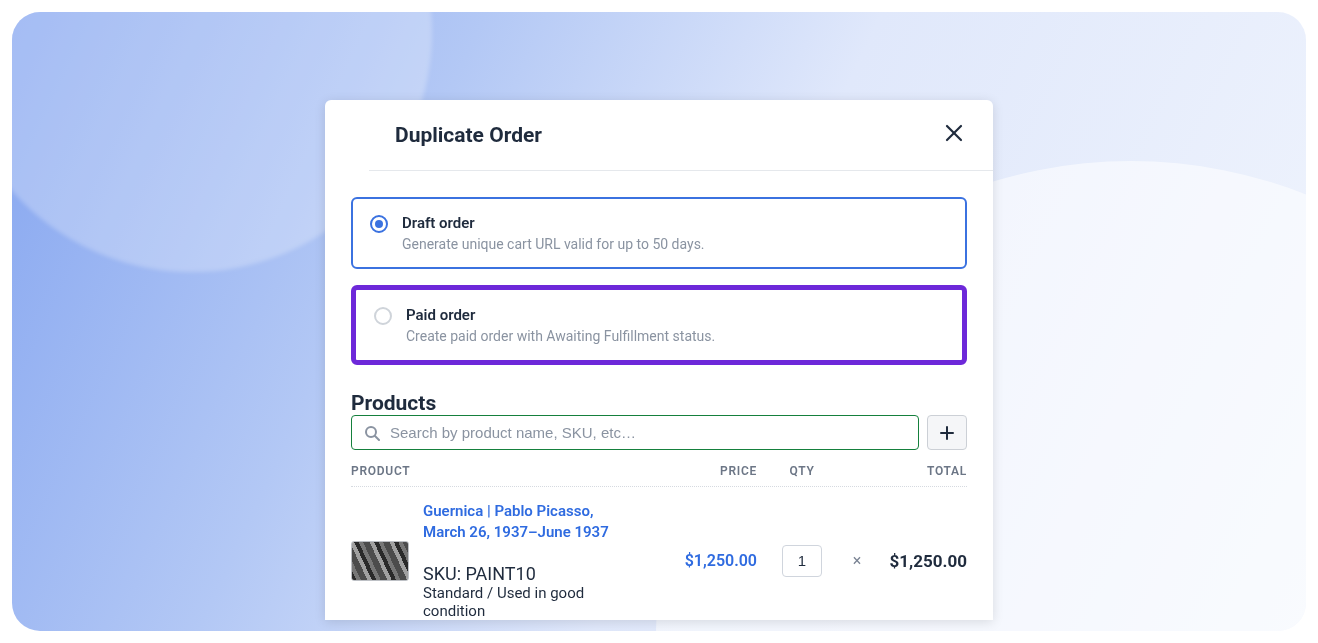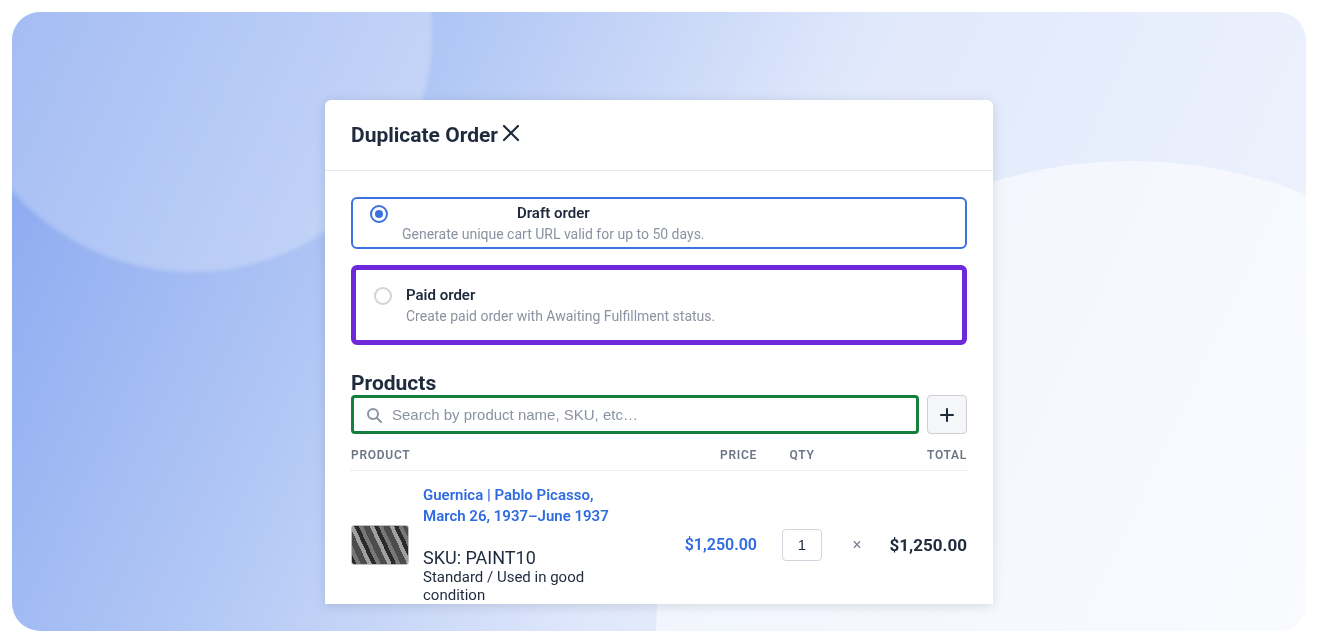--- a/index.html
+++ b/index.html
@@ -44,23 +44,25 @@
       top: 88px;
       left: 50%;
       transform: translateX(-50%);
       width: 668px;
       background: #fff;
       border-radius: 6px 6px 0 0;
       box-shadow: 0 2px 12px rgba(0,0,0,0.12);
     }
     .modal-header {
       display: flex;
+      justify-content: space-between;
       align-items: center;
       padding: 20px 26px;
       border-bottom: 1px solid #e5e8ec;
+      margin-left: 44px;
     }
     .modal-title {
       font-size: 21px;
       font-weight: 700;
       color: #1f2b3d;
     }
     .close-btn {
       font-size: 22px;
       line-height: 1;
       color: #1f2b3d;
@@ -76,22 +78,21 @@
       border: 5px solid #6d28d9;
       border-radius: 6px;
       padding: 16px 18px;
       display: flex;
       gap: 14px;
       margin-bottom: 16px;
       cursor: pointer;
     }
     .option-card.selected {
       border: 2px solid #3b72e0;
-      padding: 5px 17px;
-      text-align: center;
+      padding: 15px 17px;
     }
     .radio {
       flex-shrink: 0;
       width: 18px;
       height: 18px;
       border-radius: 50%;
       border: 2px solid #cfd4da;
       margin-top: 1px;
       position: relative;
     }
@@ -127,21 +128,21 @@
     }
     .search-row {
       display: flex;
       gap: 8px;
       margin-bottom: 14px;
     }
     .search-box {
       flex: 1;
       display: flex;
       align-items: center;
-      border: 3px solid #15803d;
+      border: 1px solid #15803d;
       border-radius: 4px;
       padding: 8px 12px;
       gap: 10px;
     }
     .search-box input {
       border: none;
       outline: none;
       flex: 1;
       font-size: 15px;
       color: #1f2b3d;

